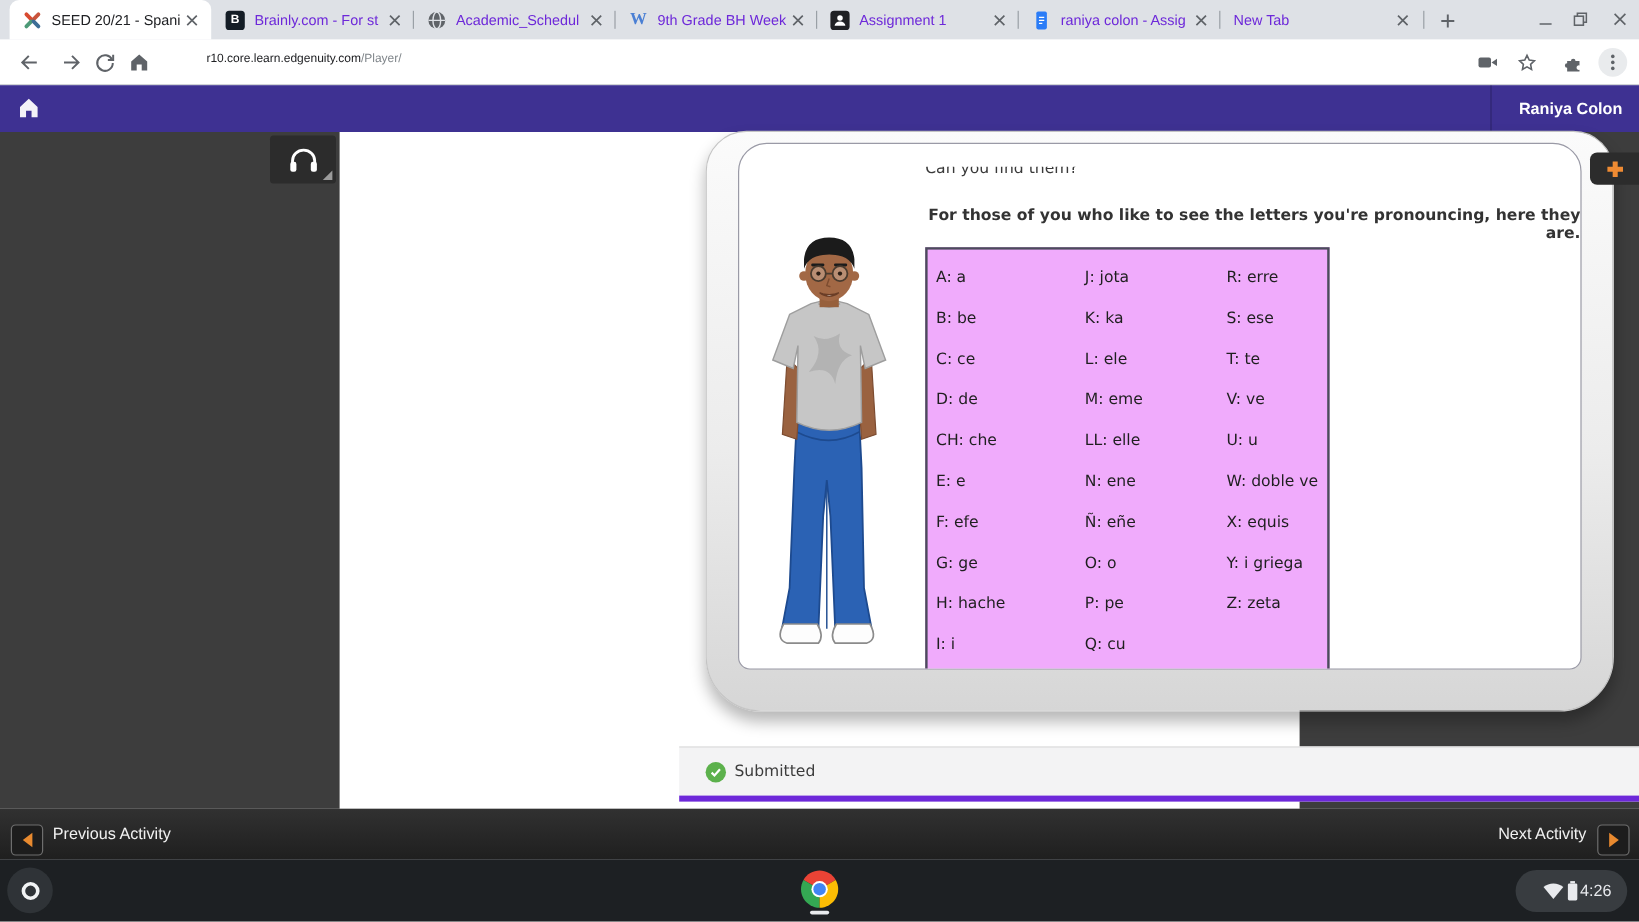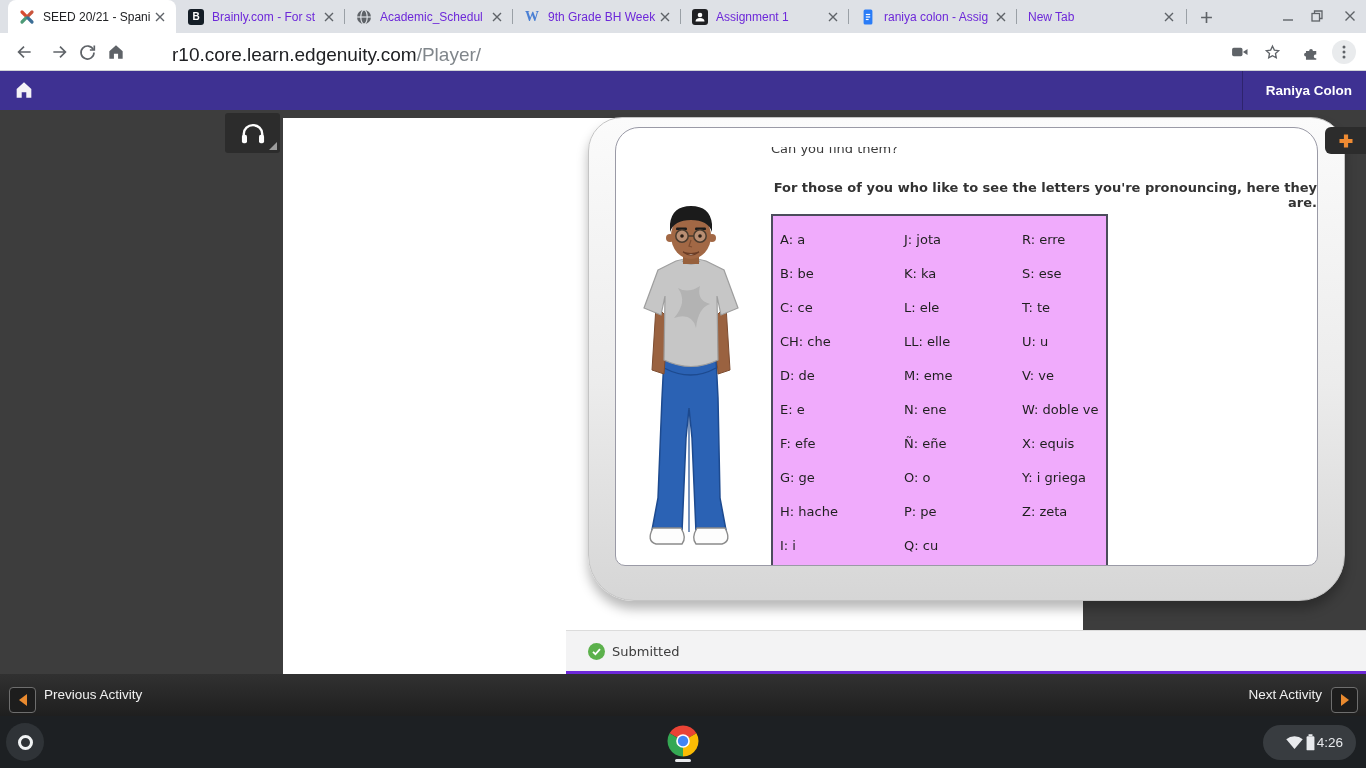--- a/index.html
+++ b/index.html
@@ -15,32 +15,32 @@
   .tab.active { background:#fff; border-radius:8px 8px 0 0; }
   .tab.active .t-title { color:#202124; }
   .tab .t-close { flex:0 0 16px; width:16px; height:16px; display:flex; align-items:center; justify-content:center; border-radius:50%; }
   .tab-sep { position:absolute; top:9px; width:1px; height:15px; background:#9aa0a6; }
   .newtab-btn { position:absolute; top:5px; width:24px; height:24px; display:flex; align-items:center; justify-content:center; border-radius:50%; }
   .winctl { position:absolute; top:4px; width:26px; height:24px; display:flex; align-items:center; justify-content:center; }
 
   
   .toolbar { left:0; top:33px; width:1366px; height:38px; background:#fff; border-bottom:1px solid #d0d3d6; }
   .navic { position:absolute; top:7px; width:24px; height:24px; display:flex; align-items:center; justify-content:center; border-radius:50%; }
-  .urltext { position:absolute; left:172px; top:11px; font-size:19px; color:#202124; }
+  .urltext { position:absolute; left:172px; top:11px; font-size:10px; color:#202124; }
   .urltext .path { color:#80868b; }
 
   
   .appbar { left:0; top:71px; width:1366px; height:39px; background:#3e3192; }
   .appbar .vdiv { position:absolute; left:1242px; top:0; width:1px; height:39px; background:rgba(0,0,0,.25); }
   .app-title { position:absolute; left:60px; top:0; height:39px; line-height:39px; color:#fff; font-size:13.5px; font-weight:bold; }
   .app-user { position:absolute; right:14px; top:0; height:39px; line-height:39px; color:#fff; font-size:13.5px; font-weight:bold; }
 
   
   .player { left:0; top:110px; width:1366px; height:564px; background:#3d3d3d; }
-  .whitecol { position:absolute; left:283px; top:8px; width:800px; height:564px; background:#fff; }
+  .whitecol { position:absolute; left:283px; top:0; width:800px; height:564px; background:#fff; }
 
   .hp-btn { position:absolute; left:225px; top:3px; width:55px; height:40px; background:#2c2c2c; border-radius:3px; display:flex; align-items:center; justify-content:center; }
   .hp-corner { position:absolute; right:3px; bottom:3px; width:0; height:0; border-left:8px solid transparent; border-bottom:8px solid #9b9b9b; }
   .plus-tab { position:absolute; right:0px; top:17px; width:41px; height:27px; background:#2c2c2c; border-radius:6px 0 0 6px; display:flex; align-items:center; justify-content:center; }
 
   
   .frame { position:absolute; left:305px; top:-1px; width:757px; height:484px;
            background:linear-gradient(180deg,#fbfbfb 0%,#ececec 55%,#d6d6d6 100%);
            border:1px solid #c4c4c4; border-radius:34px 34px 46px 46px;
            box-shadow:0 8px 12px rgba(0,0,0,.28); padding:9px 26px 34px 26px; }
@@ -323,28 +323,28 @@
             <span class="alpha-cell">B: be</span>
             <span class="alpha-cell">K: ka</span>
             <span class="alpha-cell">S: ese</span>
           </div>
           <div class="alpha-row">
             <span class="alpha-cell">C: ce</span>
             <span class="alpha-cell">L: ele</span>
             <span class="alpha-cell">T: te</span>
           </div>
           <div class="alpha-row">
+            <span class="alpha-cell">D: de</span>
+            <span class="alpha-cell">M: eme</span>
+            <span class="alpha-cell">V: ve</span>
+          </div>
+          <div class="alpha-row">
             <span class="alpha-cell">CH: che</span>
             <span class="alpha-cell">LL: elle</span>
             <span class="alpha-cell">U: u</span>
-          </div>
-          <div class="alpha-row">
-            <span class="alpha-cell">D: de</span>
-            <span class="alpha-cell">M: eme</span>
-            <span class="alpha-cell">V: ve</span>
           </div>
           <div class="alpha-row">
             <span class="alpha-cell">E: e</span>
             <span class="alpha-cell">N: ene</span>
             <span class="alpha-cell">W: doble ve</span>
           </div>
           <div class="alpha-row">
             <span class="alpha-cell">F: efe</span>
             <span class="alpha-cell">Ñ: eñe</span>
             <span class="alpha-cell">X: equis</span>

